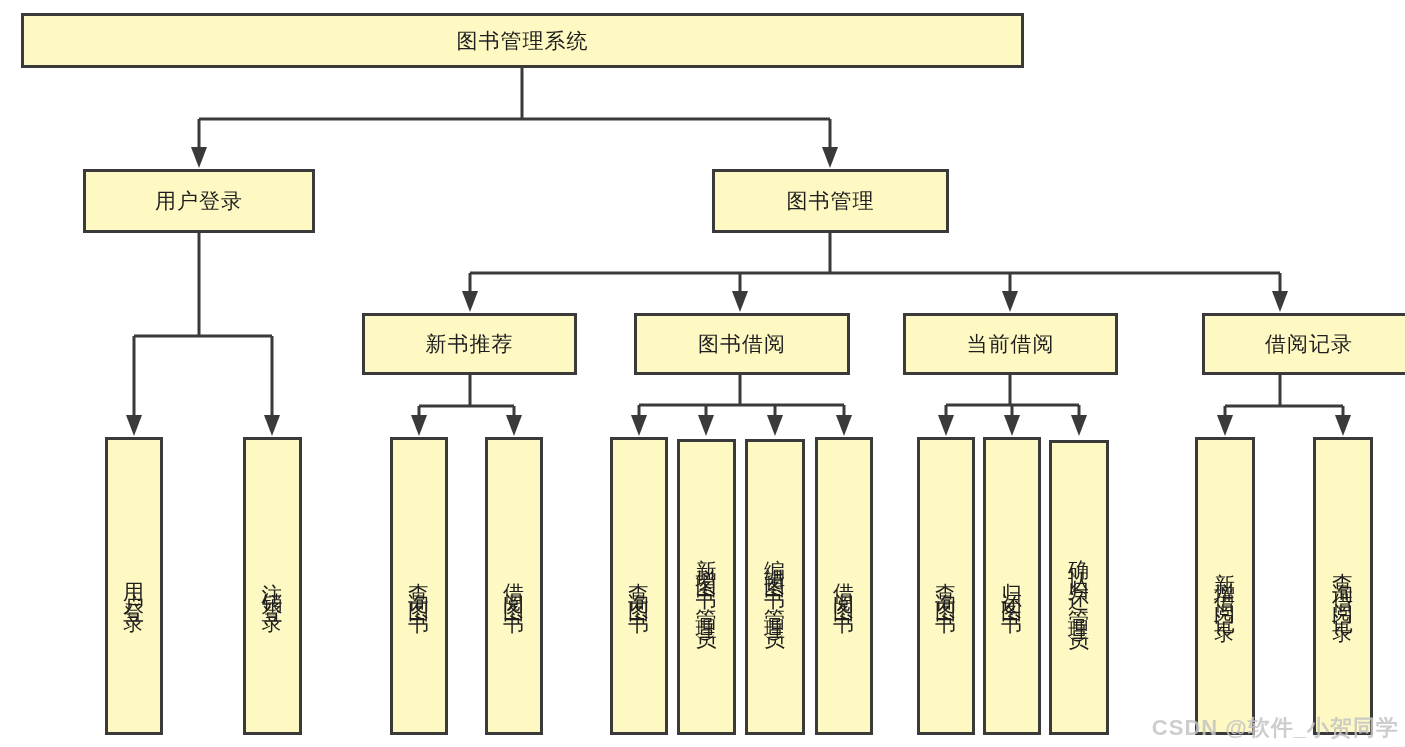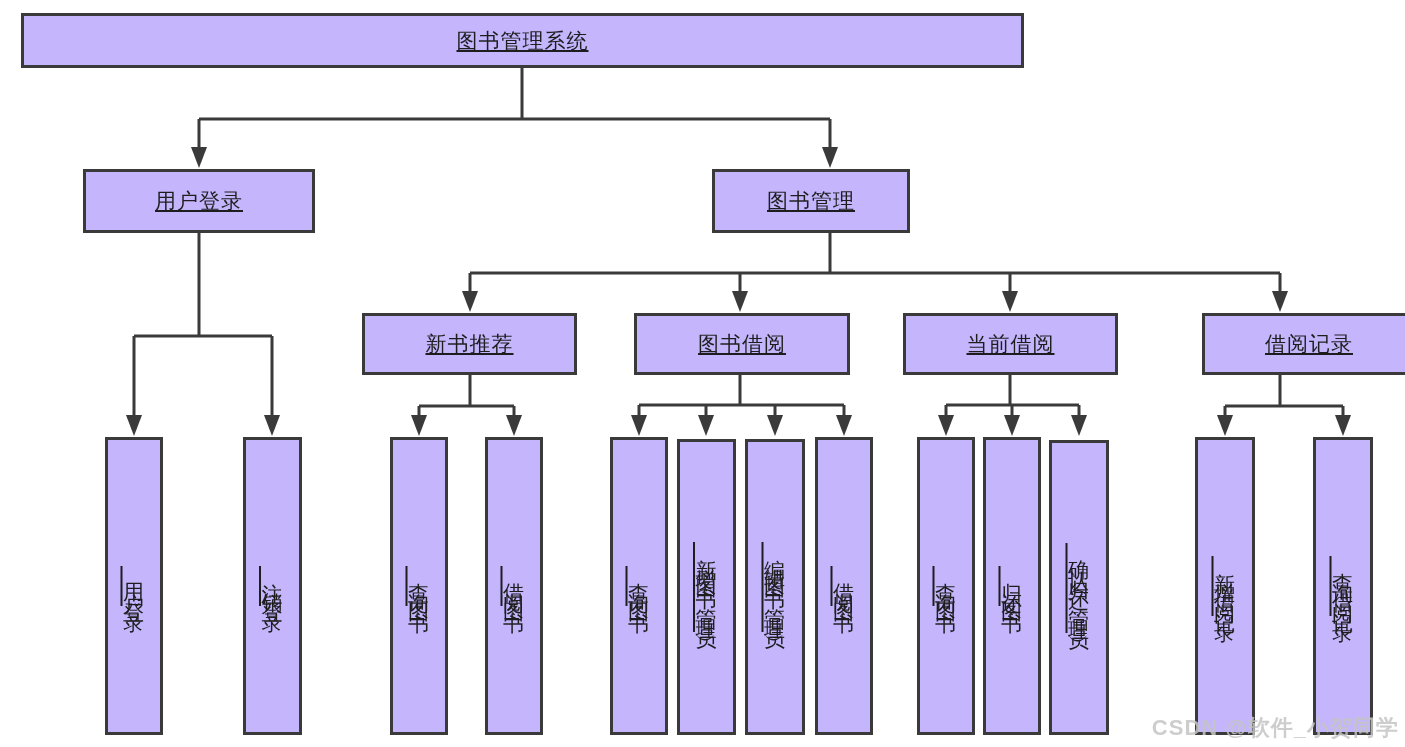--- a/index.html
+++ b/index.html
@@ -20,29 +20,28 @@
     position: absolute;
     left: 0; top: 0;
     width: 1405px; height: 747px;
     color: var(--line, #3a3a3a);
   }
   #connectors path { stroke: currentColor; stroke-width: 3; fill: none; }
   #connectors polygon { fill: currentColor; stroke: none; }
   .node {
     position: absolute;
     box-sizing: border-box;
-    background: #c4b5fd;
+    background: #fef9c3;
     border: 3px solid var(--line, #3a3a3a);
     display: flex;
     align-items: center;
     justify-content: center;
     font-size: 21px;
     letter-spacing: 1px;
     z-index: 2;
-    text-decoration: underline;
   }
   .vbox .vtext {
     writing-mode: vertical-rl;
     letter-spacing: 10px;
     line-height: 1;
   }
   #watermark {
     position: absolute;
     right: 6px;
     bottom: 4px;
@@ -92,21 +91,21 @@
     <polygon points="1071,415 1087,415 1079,436"></polygon>
 
     <path d="M1280,375 V406 M1225,406 H1343 M1225,406 V418 M1343,406 V418"></path>
     <polygon points="1217,415 1233,415 1225,436"></polygon>
     <polygon points="1335,415 1351,415 1343,436"></polygon>
   </svg>
 
   <div class="node" style="left:21px; top:13px; width:1003px; height:55px;">图书管理系统</div>
 
   <div class="node" style="left:83px; top:169px; width:232px; height:64px;">用户登录</div>
-  <div class="node" style="left:712px; top:169px; width:198px; height:64px;">图书管理</div>
+  <div class="node" style="left:712px; top:169px; width:237px; height:64px;">图书管理</div>
 
   <div class="node" style="left:362px; top:313px; width:215px; height:62px;text-align:right;">新书推荐</div>
   <div class="node" style="left:903px; top:313px; width:215px; height:62px;">当前借阅</div>
   <div class="node" style="left:634px; top:313px; width:216px; height:62px;">图书借阅</div>
   <div class="node" style="left:1202px; top:313px; width:214px; height:62px;">借阅记录</div>
 
   <div class="node vbox" style="left:105px; top:437px; width:58px; height:298px;">
     <span class="vtext">用户登录</span>
   </div>
   <div class="node vbox" style="left:243px; top:437px; width:59px; height:298px;">

